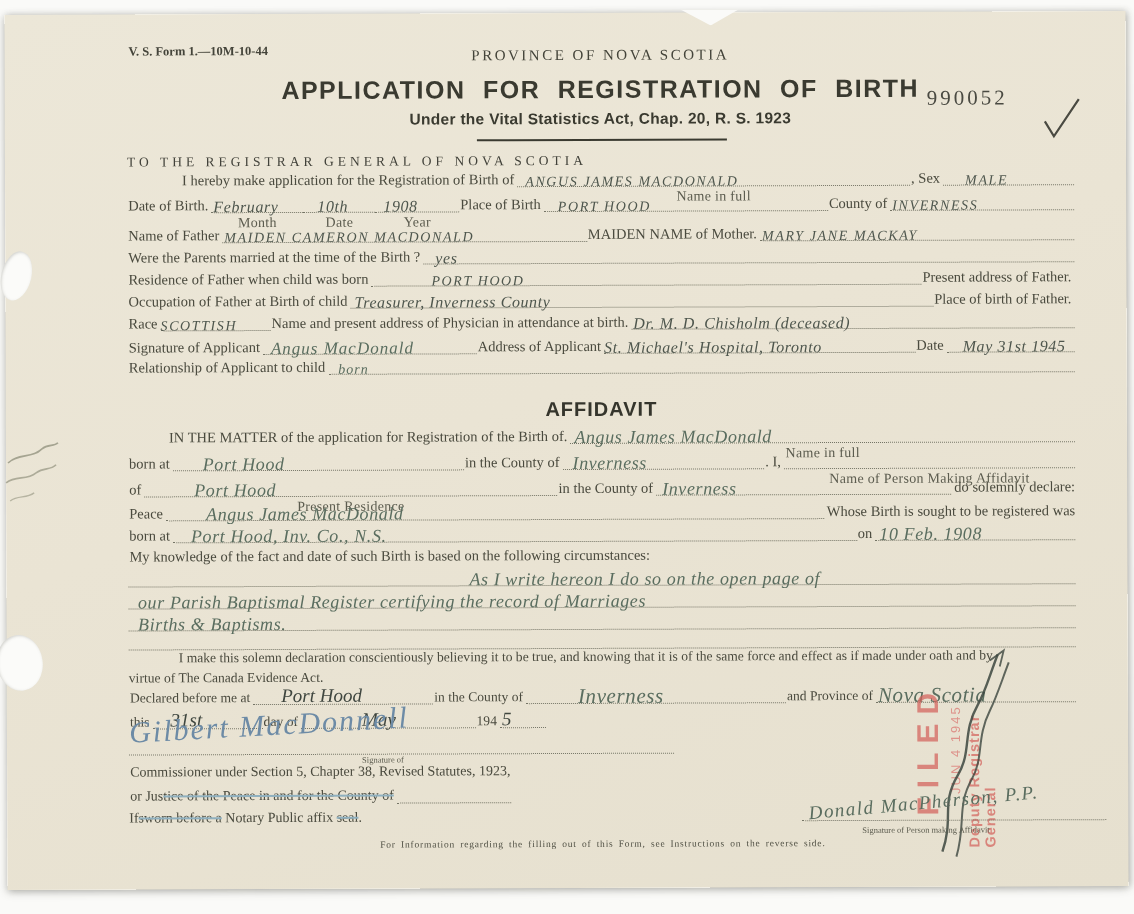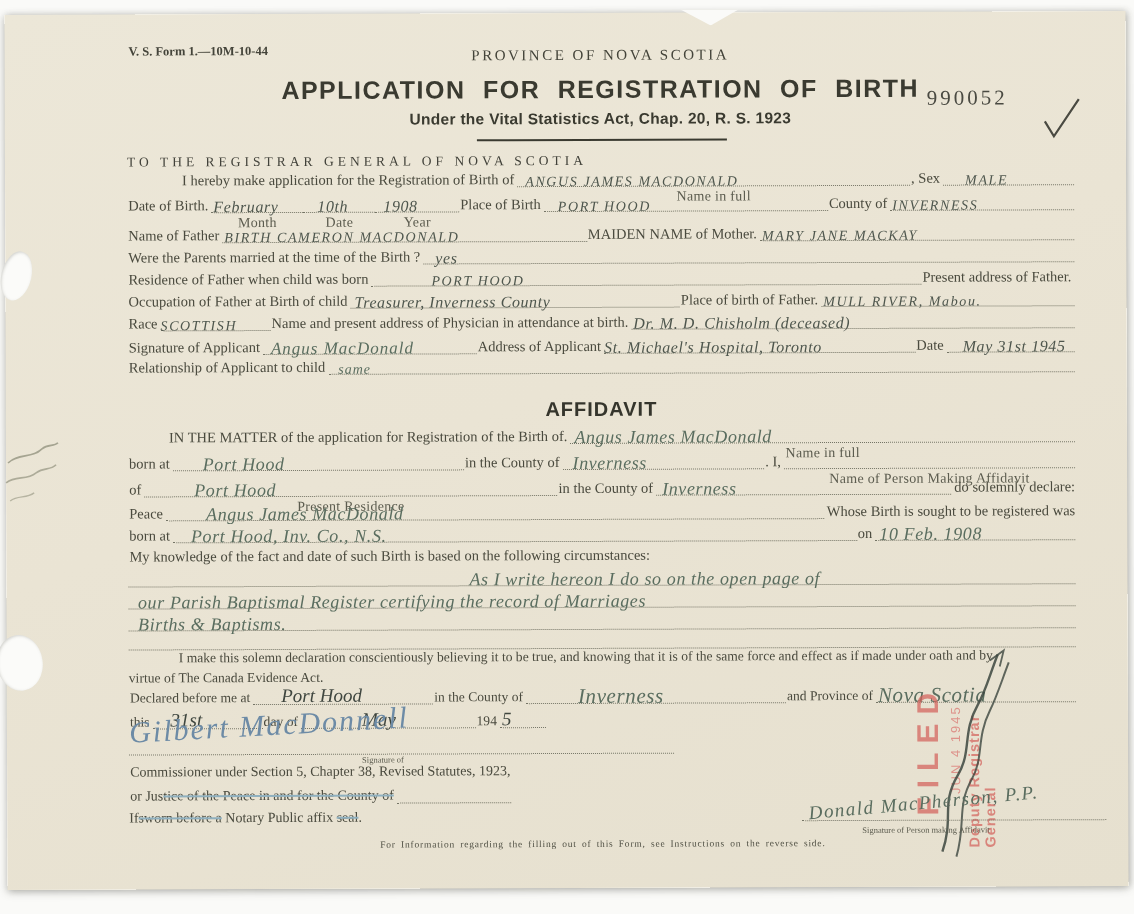--- a/index.html
+++ b/index.html
@@ -129,21 +129,21 @@
     </span>
     <span class="lbl">County of</span>
     <span class="bl" style="flex:1.1">
       <span class="hw ink1" style="left:2px">INVERNESS</span>
     </span>
   </div>
 
   <div class="row" style="top:213px">
     <span class="lbl">Name of Father</span>
     <span class="bl" style="flex:1.45">
-      <span class="hw ink1" style="left:2px">BIRTH CAMERON MACDONALD</span>
+      <span class="hw ink1" style="left:2px">MAIDEN CAMERON MACDONALD</span>
     </span>
     <span class="lbl">MAIDEN NAME of Mother.</span>
     <span class="bl" style="flex:1.25">
       <span class="hw ink1" style="left:2px">MARY JANE MACKAY</span>
     </span>
   </div>
 
   <div class="row" style="top:235px">
     <span class="lbl">Were the Parents married at the time of the Birth ?</span>
     <span class="bl">
@@ -158,23 +158,20 @@
     </span>
     <span class="lbl">Present address of Father.</span>
   </div>
 
   <div class="row" style="top:279px">
     <span class="lbl">Occupation of Father at Birth of child</span>
     <span class="bl" style="flex:1.3">
       <span class="hw ink1c" style="left:4px">Treasurer, Inverness County</span>
     </span>
     <span class="lbl">Place of birth of Father.</span>
-    <span class="bl" style="flex:1">
-      <span class="hw ink1" style="left:2px">MULL RIVER, Mabou.</span>
-    </span>
   </div>
 
   <div class="row" style="top:301px">
     <span class="lbl">Race</span>
     <span class="bl" style="flex:none;width:110px">
       <span class="hw ink1" style="left:0">SCOTTISH</span>
     </span>
     <span class="lbl">Name and present address of Physician in attendance at birth.</span>
     <span class="bl">
       <span class="hw ink1c" style="left:2px">Dr. M. D. Chisholm (deceased)</span>
@@ -192,21 +189,21 @@
     </span>
     <span class="lbl">Date</span>
     <span class="bl" style="flex:none;width:128px">
       <span class="hw ink1c" style="left:16px">May 31st 1945</span>
     </span>
   </div>
 
   <div class="row" style="top:345px">
     <span class="lbl">Relationship of Applicant to child</span>
     <span class="bl">
-      <span class="hw ink2s" style="left:10px;font-size:14px">same</span>
+      <span class="hw ink2s" style="left:10px;font-size:14px">born</span>
     </span>
   </div>
 
   <div class="abs center-block aff-head" style="top:385px">AFFIDAVIT</div>
 
   <div class="row" style="top:415px">
     <span class="lbl" style="margin-left:40px">IN THE MATTER of the application for Registration of the Birth of.</span>
     <span class="bl">
       <span class="hw ink2" style="left:4px">Angus James MacDonald</span>
       <span class="cap">Name in full</span>

